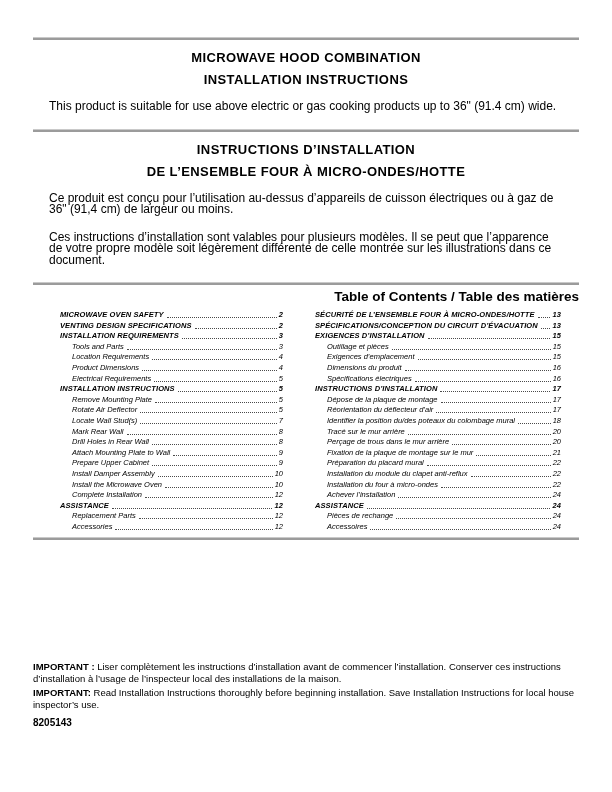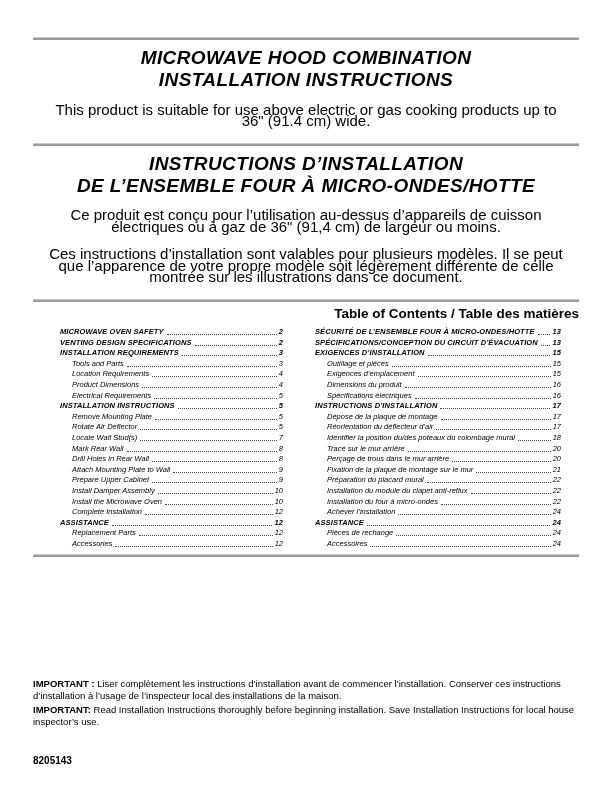--- a/index.html
+++ b/index.html
@@ -28,32 +28,30 @@
   }
   .divider-top    { margin-top: 37px; }
   .divider-mid    { margin-top: 14px; }
   .divider-fr     { margin-top: 13px; }
   .divider-toc    { margin-top: 6px; }
 
   .main-title {
     margin-top: 7px;
     text-align: center;
     font-weight: bold;
-    font-size: 19px;
+    font-size: 13px;
     line-height: 22px;
     letter-spacing: 0.4px;
-    font-style: italic;
   }
   .main-title .line { display: block; }
 
   .body-para {
-    font-size: 15px;
+    font-size: 12px;
     line-height: 11.5px;
     margin: 16px;
-    text-align: center;
   }
   .para-gap-first { margin-top: 10px; }
   .para-gap       { margin-top: 4px; }
 
   .toc-heading {
     margin-top: 4px;
     text-align: right;
     font-weight: bold;
     font-size: 13.5px;
     line-height: 16px;
@@ -105,21 +103,21 @@
   }
   .note {
     font-size: 9.5px;
     line-height: 11.5px;
     margin: 0;
   }
   .note + .note { margin-top: 3px; }
   .note-label { font-weight: bold; }
 
   .doc-number {
-    margin-top: 28px;
+    margin-top: 7px;
     font-weight: bold;
     font-size: 10px;
   }
 </style>
 </head>
 <body>
 
 <div class="sheet">
 
   <div class="divider divider-top"></div>

